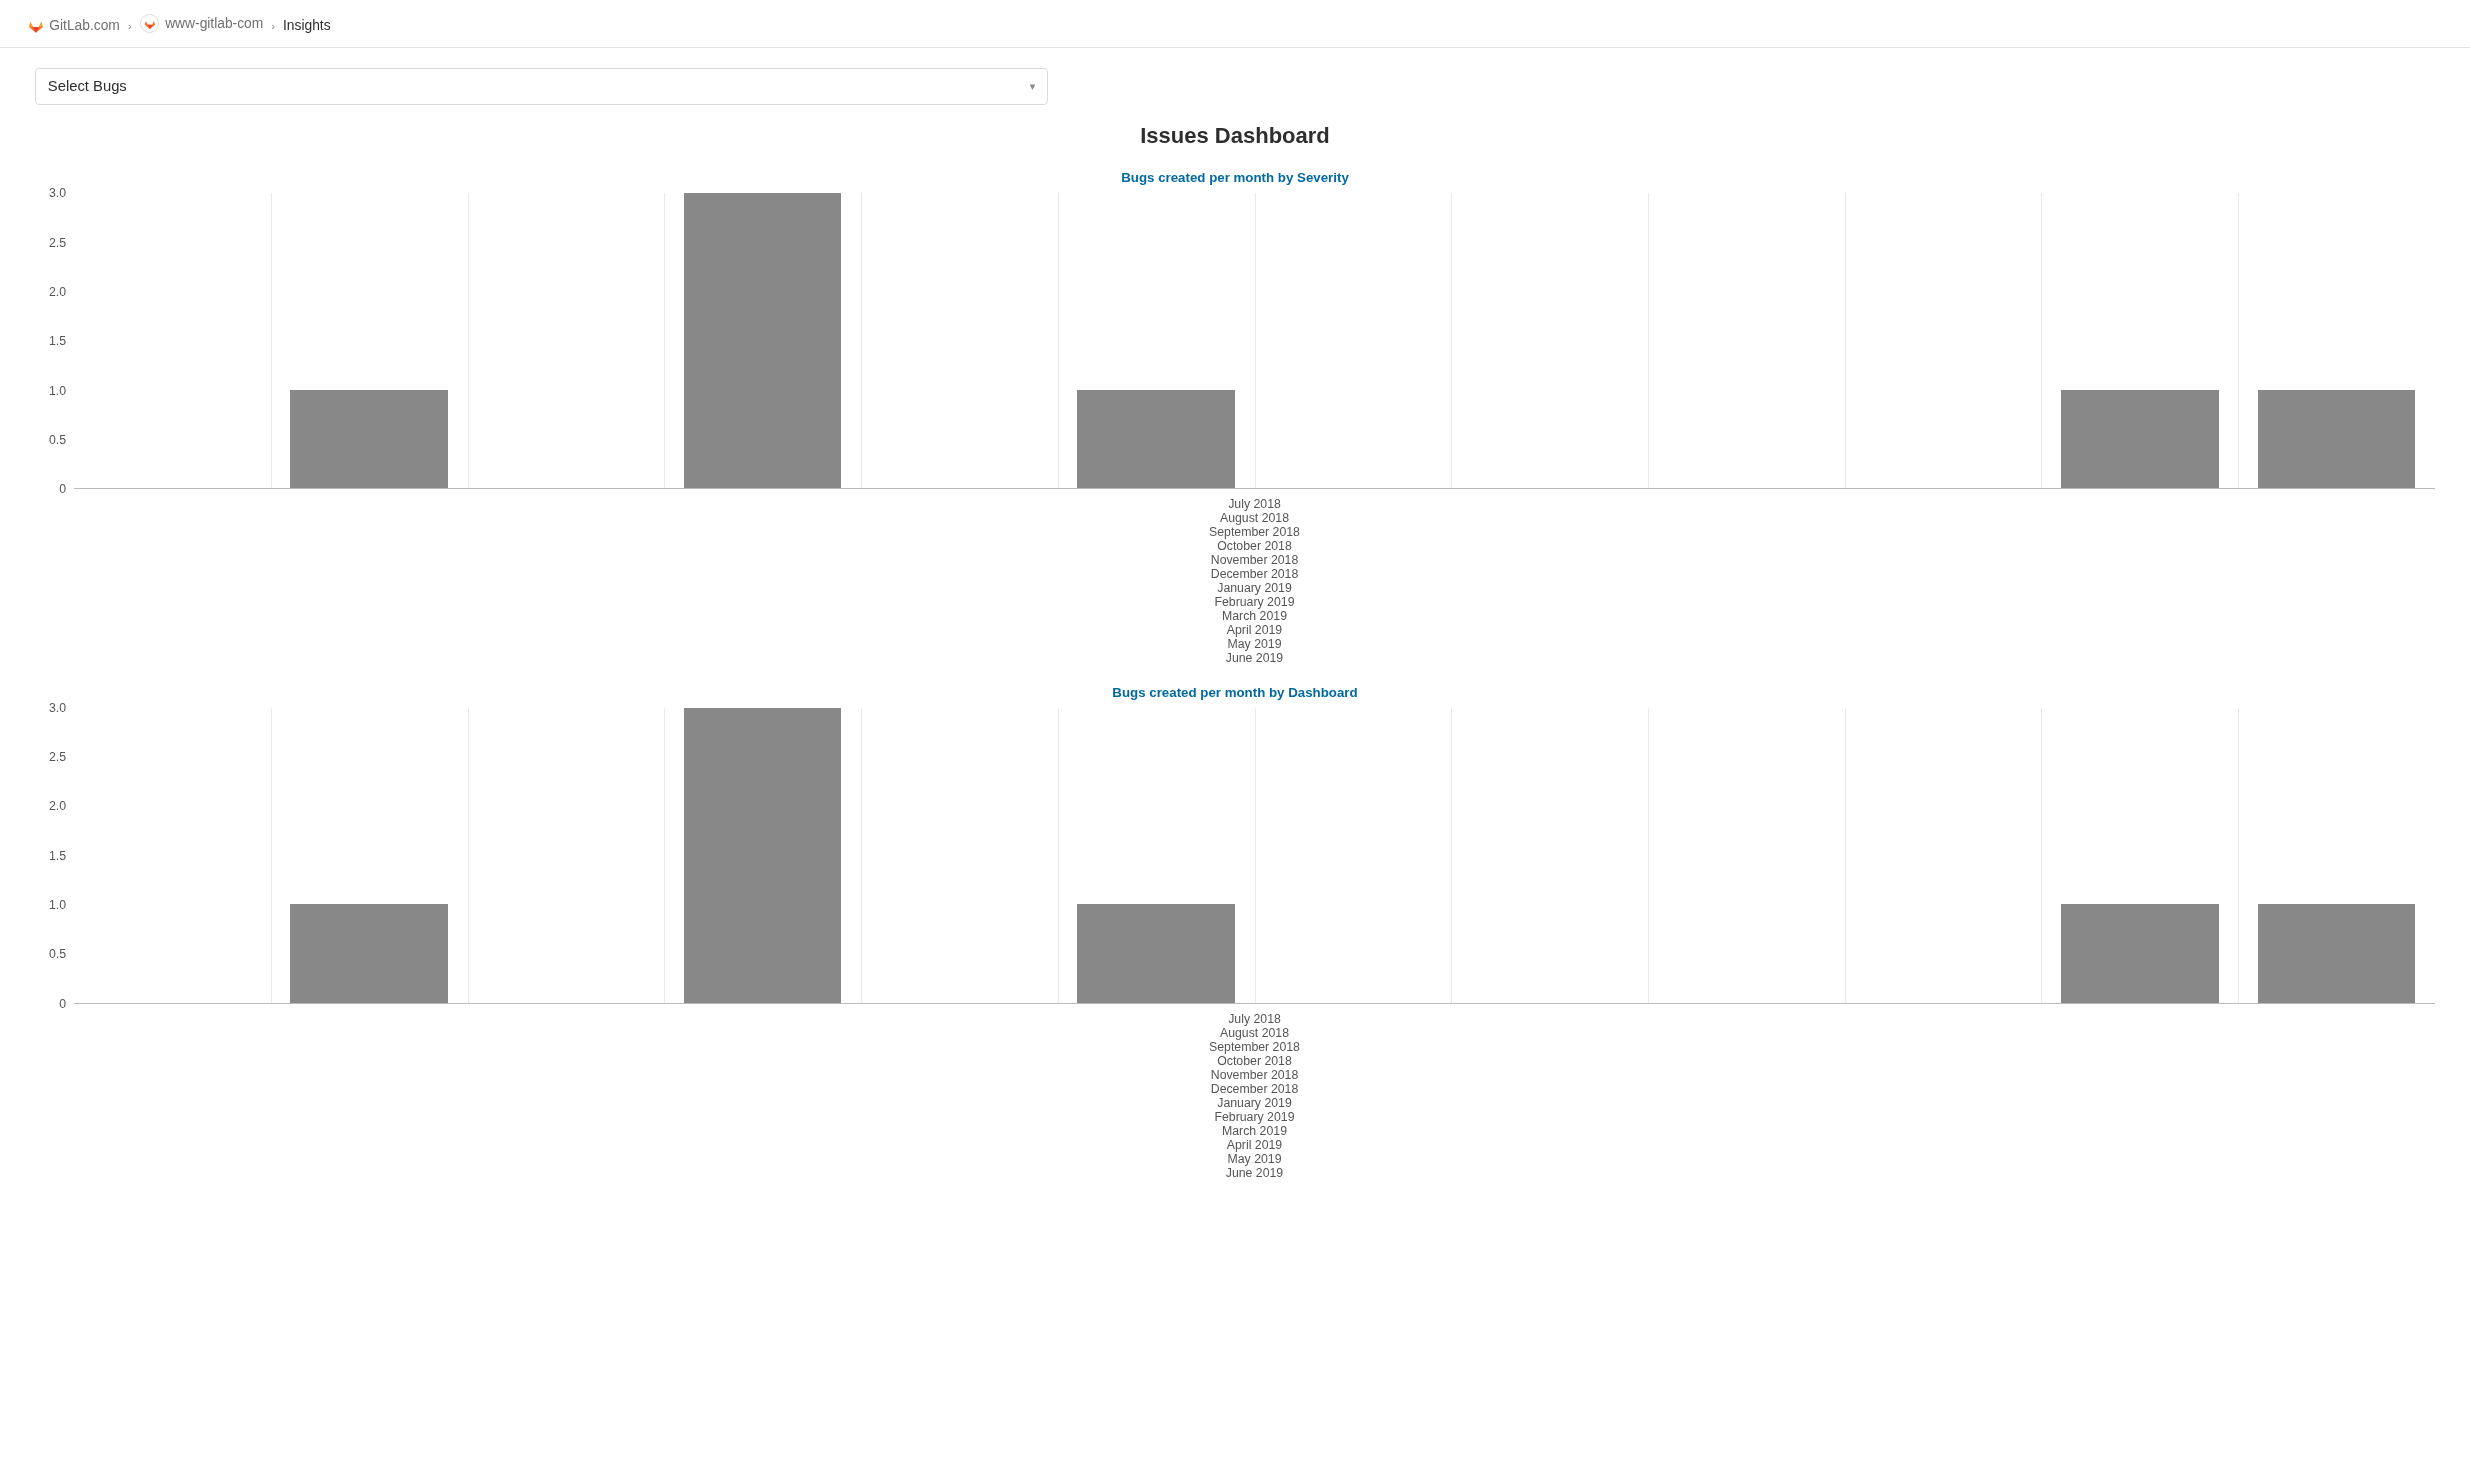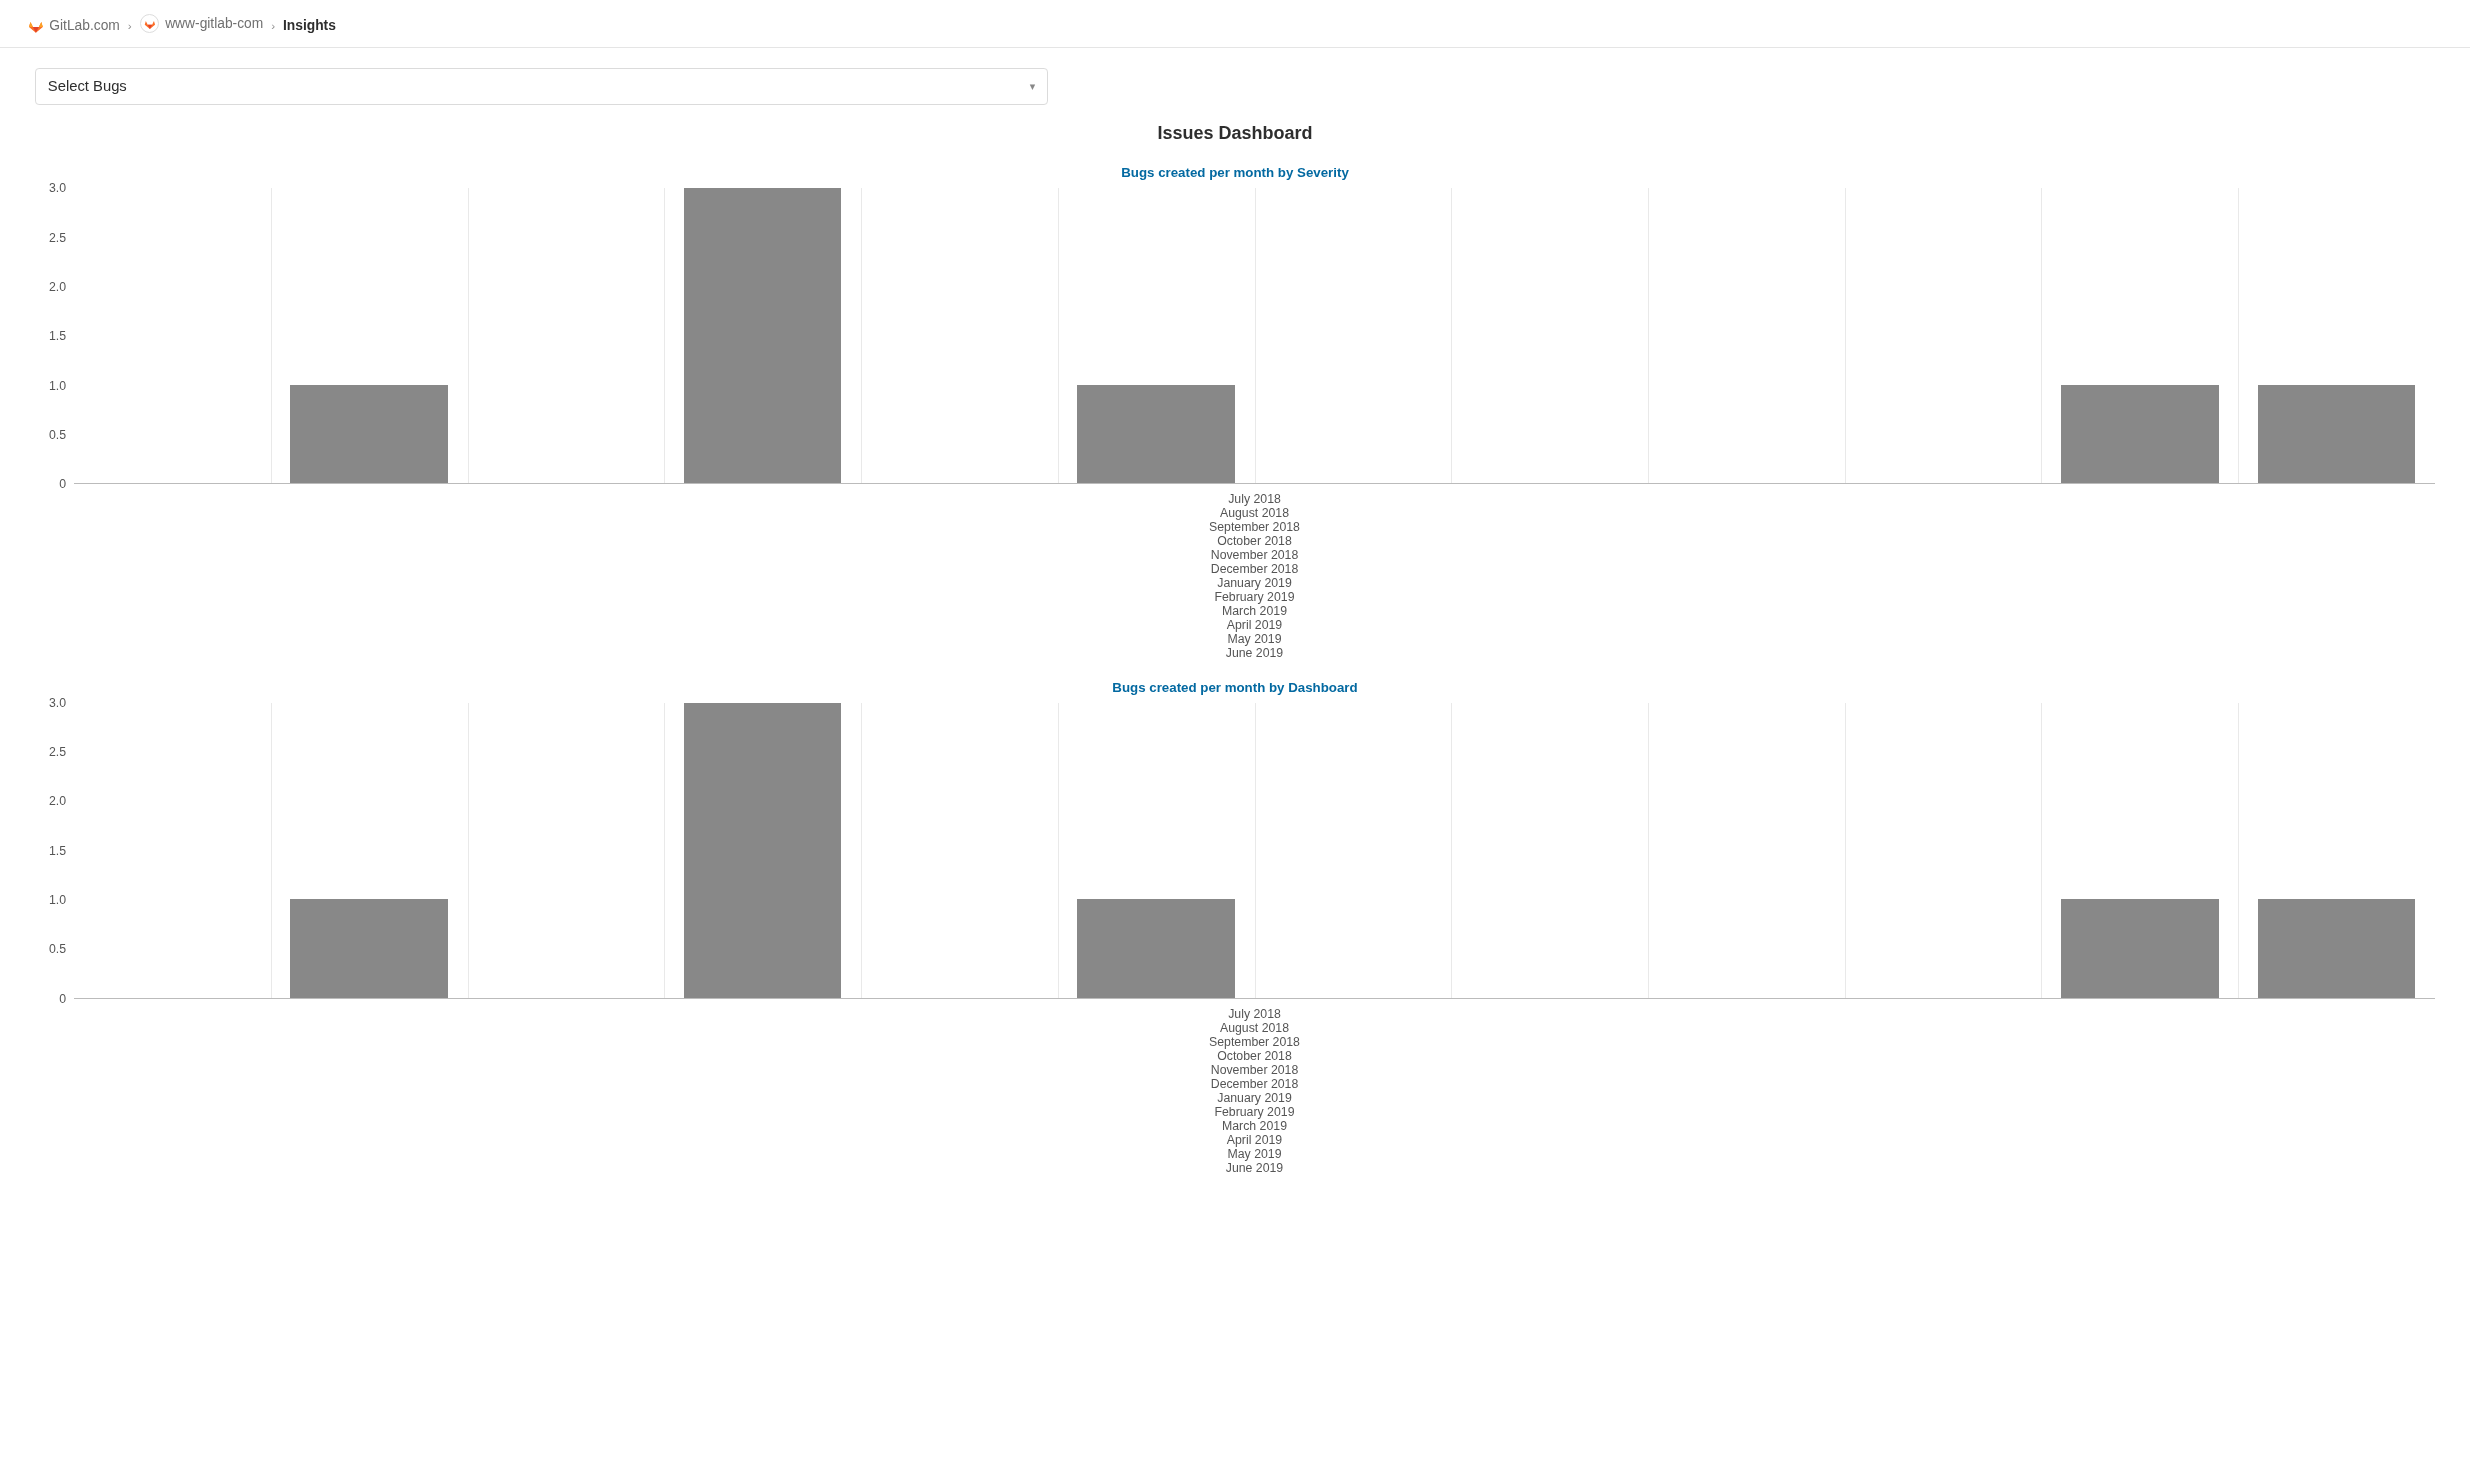--- a/index.html
+++ b/index.html
@@ -24,21 +24,21 @@
       display: inline-flex;
       align-items: center;
       gap: 5.9px;
     }
     .breadcrumb .sep {
       color: #909090;
       font-size: 11.8px;
     }
     .breadcrumb .current {
       color: #2e2e2e;
-      font-weight: 700;
+      font-weight: 400;
     }
     .gitlab-icon {
       width: 15.8px;
       height: 15.8px;
       display: inline-block;
     }
     .avatar-circle {
       width: 19.7px;
       height: 19.7px;
       border-radius: 50%;
@@ -68,21 +68,21 @@
       font-size: 14.8px;
       cursor: pointer;
       margin-bottom: 17.7px;
     }
     .select-page .chev {
       color: #888;
       font-size: 10.8px;
     }
     .dashboard-title {
       text-align: center;
-      font-size: 18px;
+      font-size: 22px;
       font-weight: 600;
       color: #2e2e2e;
       margin: 9.9px 0 21.7px 0;
     }
     .chart-title {
       text-align: center;
       font-size: 13.3px;
       font-weight: 600;
       color: #0369a1;
       margin-bottom: 7.9px;

